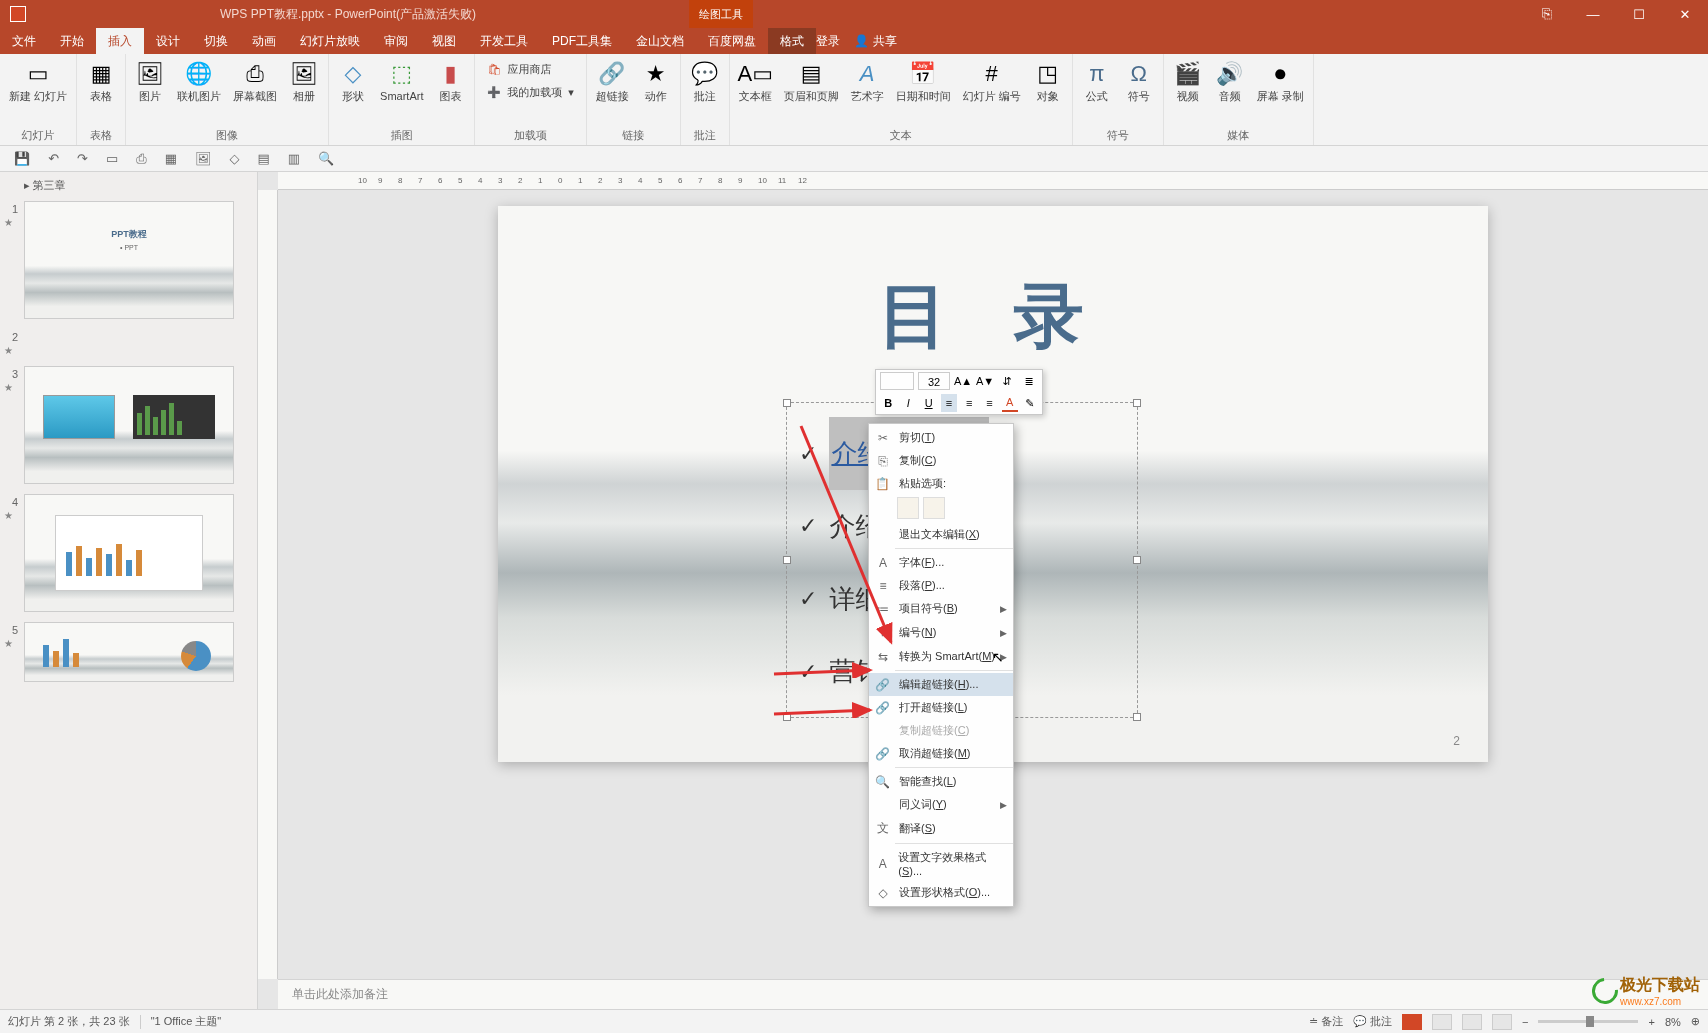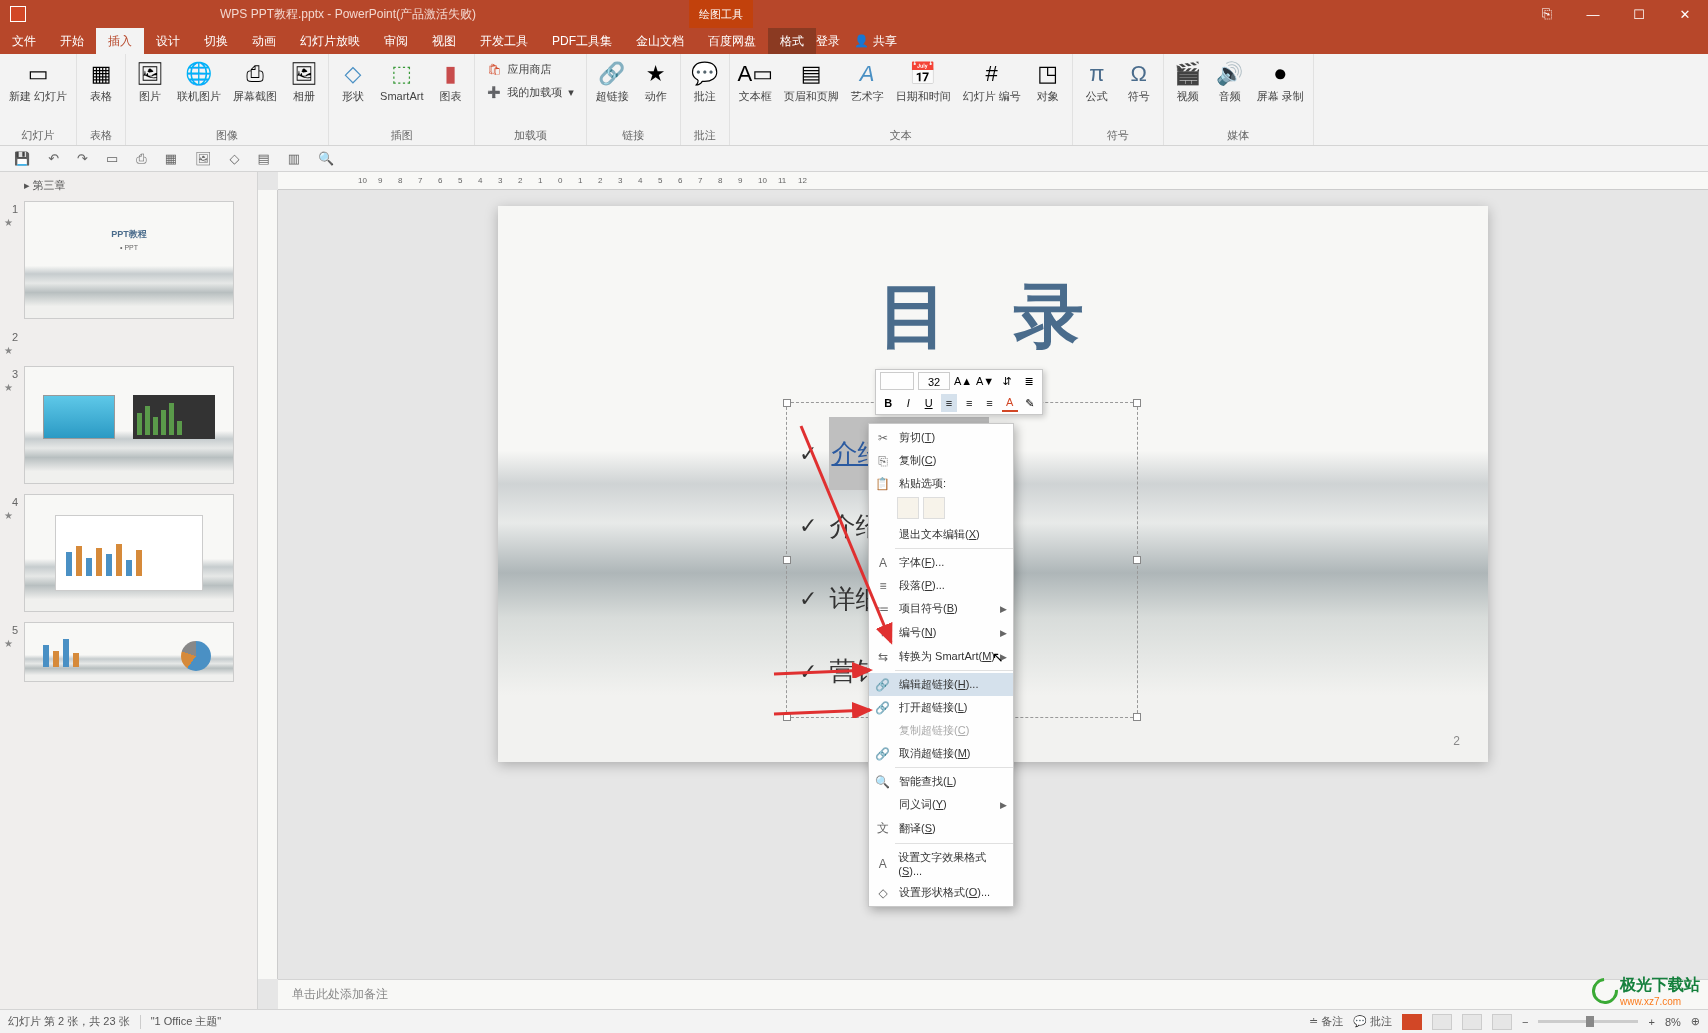--- a/index.html
+++ b/index.html
@@ -114,21 +114,21 @@
   .statusbar .sep { width: 1px; height: 14px; background: #ccc; margin: 0 10px; }
   .statusbar .right { margin-left: auto; display: flex; align-items: center; gap: 10px; }
   .statusbar .right .vb { width: 20px; height: 16px; background: #e6e6e6; border: 1px solid #ccc; cursor: pointer; }
   .statusbar .right .active { background: #d24726; border-color: #d24726; }
   .statusbar .zoom-track { width: 100px; height: 3px; background: #ccc; position: relative; }
   .statusbar .zoom-track .knob { position: absolute; left: 48px; top: -4px; width: 8px; height: 11px; background: #888; }
 
   
   .watermark { position: absolute; right: 8px; bottom: 26px; display: flex; align-items: center; gap: 2px; pointer-events: none; }
   .watermark .logo { width: 26px; height: 26px; border: 3px solid #3aaa35; border-radius: 50%; border-top-color: transparent; transform: rotate(40deg); }
-  .watermark .txt1 { color: #15803d; font-size: 16px; font-weight: bold; }
+  .watermark .txt1 { color: #a16207; font-size: 16px; font-weight: bold; }
   .watermark .txt2 { color: #fa7b1e; font-size: 10px; }
 </style>
 </head>
 <body>
 
 <div class="titlebar">
   <div class="left">
     <div class="doc-icon"></div>
   </div>
   <div style="position:absolute; left:220px; color:#f3d7cf;">

